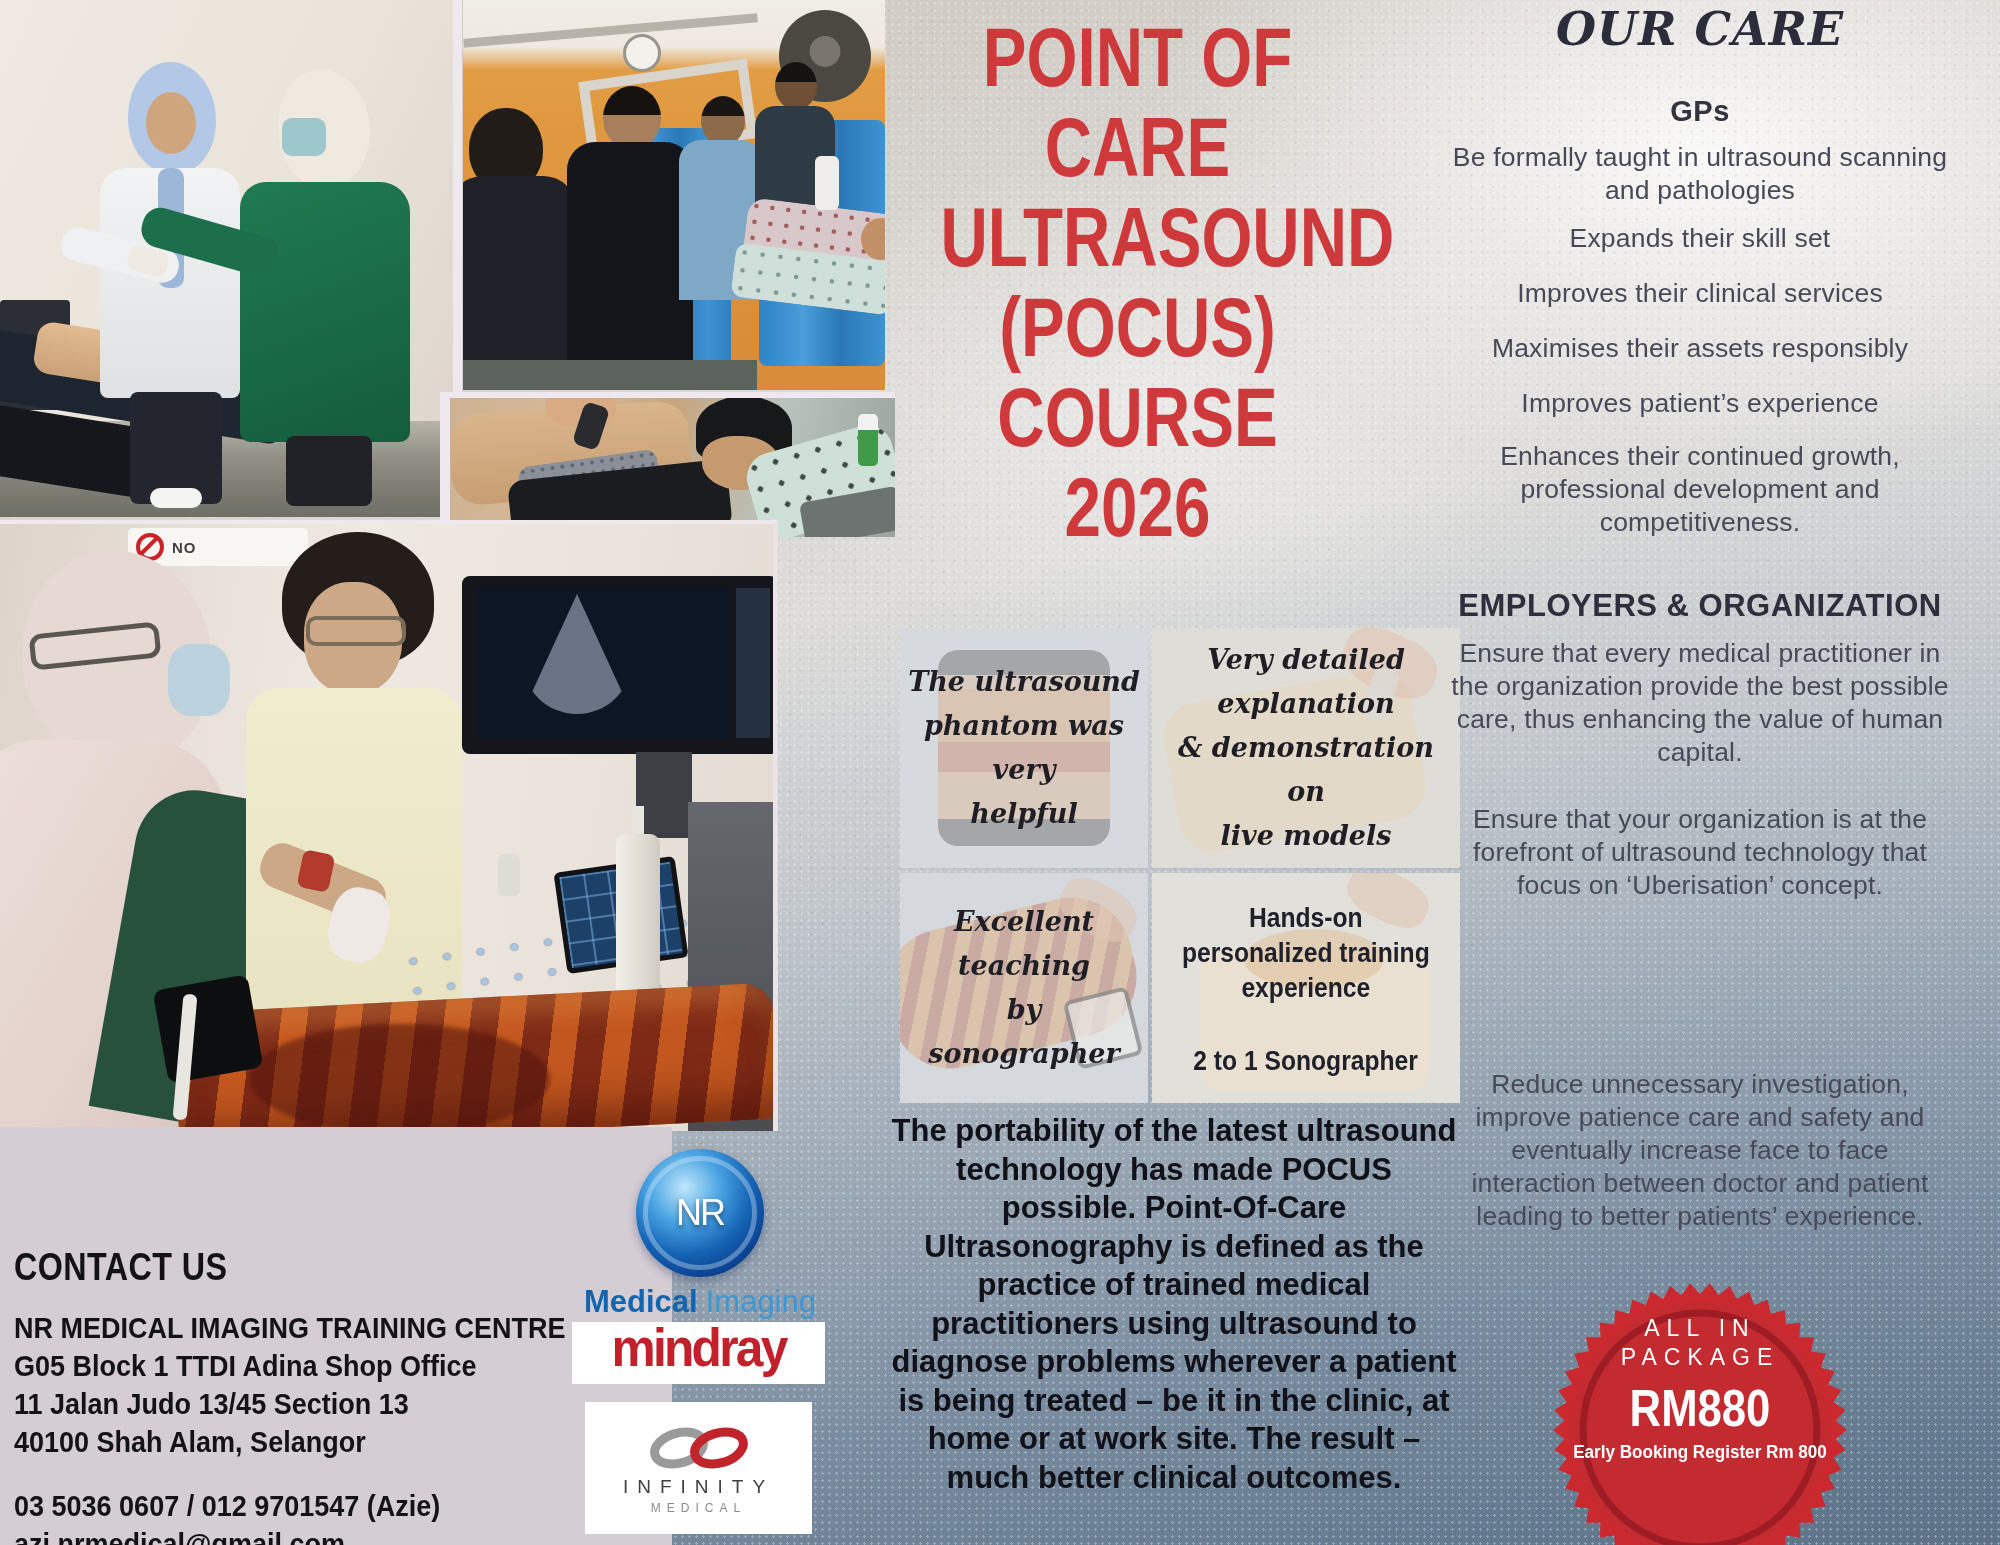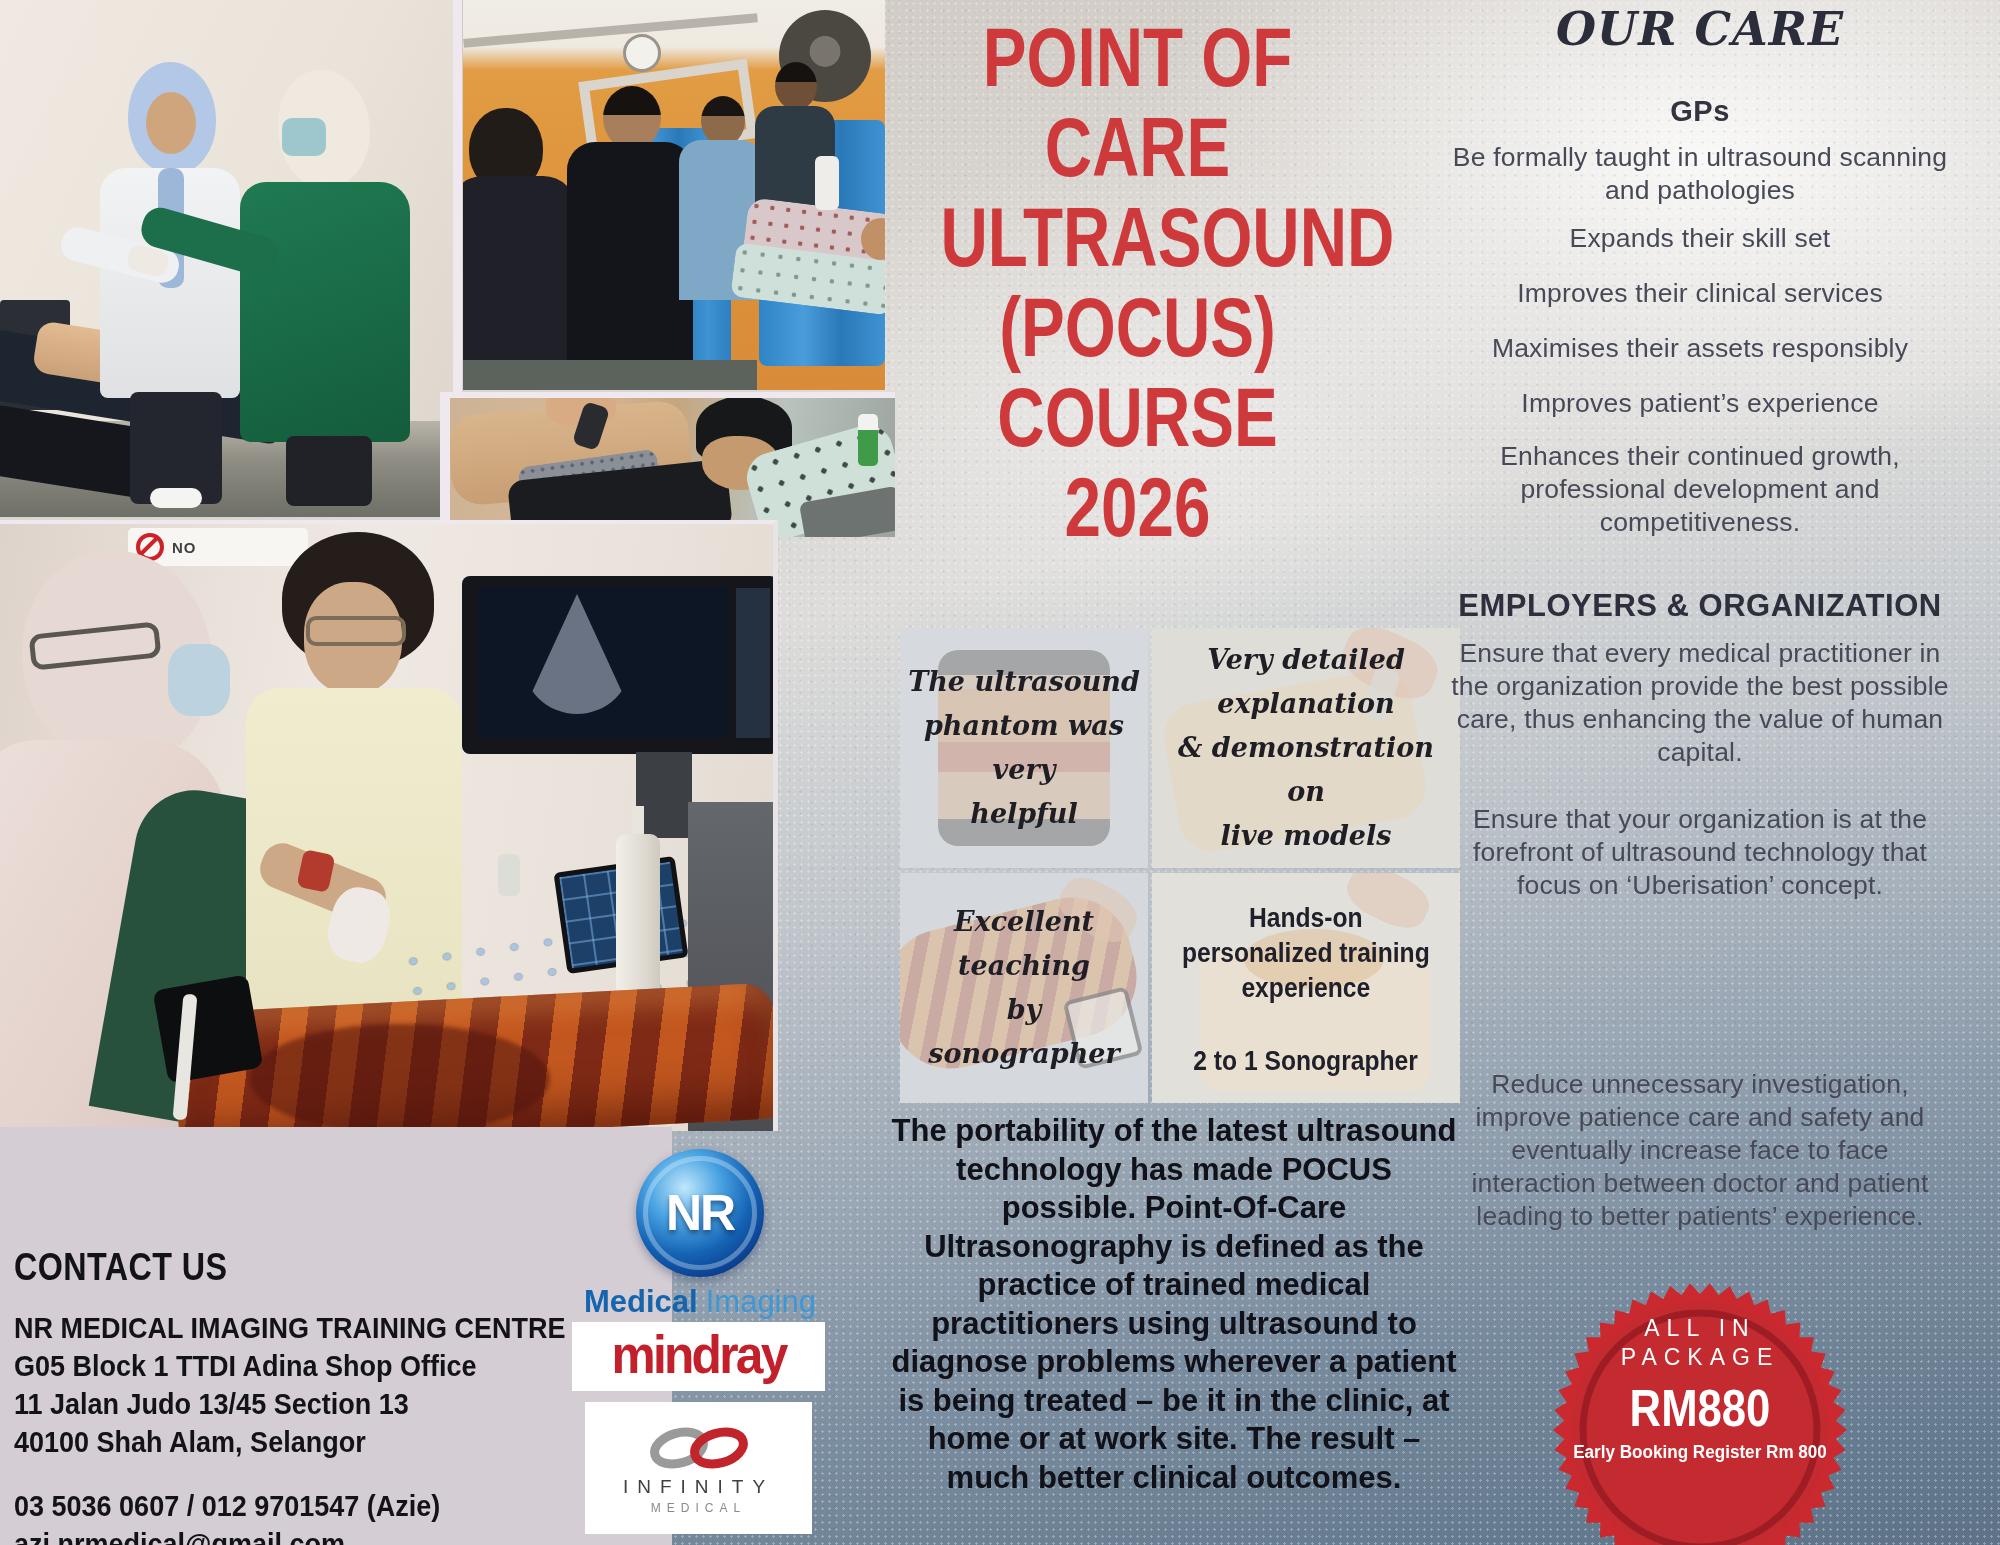--- a/index.html
+++ b/index.html
@@ -159,25 +159,25 @@
   
   #contact{left:14px;top:1246px;width:600px;color:#131317;}
   #contact .c-head{font-weight:bold;font-size:38px;letter-spacing:.5px;transform:scaleX(.85);transform-origin:0 0;margin-bottom:20px;}
   #contact .c-line{font-weight:bold;font-size:30px;line-height:38px;transform:scaleX(.9);transform-origin:0 50%;white-space:nowrap;}
   #contact .c-phone{margin-top:26px;}
   
   #nr-circle{left:636px;top:1149px;width:128px;height:128px;border-radius:50%;
      background:radial-gradient(circle at 38% 30%,#bfe7fb 0%,#4aa3e2 30%,#1563b4 56%,#0a3e8f 78%,#0a2f6e 100%);
      display:flex;align-items:center;justify-content:center;box-shadow:0 4px 10px rgba(20,40,80,.35);}
   #nr-circle:before{content:"";position:absolute;inset:7px;border-radius:50%;border:5px solid rgba(220,240,255,.35);}
-  #nr-circle .nr-text{position:relative;color:#fff;font-weight:bold;font-size:50px;letter-spacing:-2px;text-shadow:0 3px 5px rgba(0,20,60,.5);}
+  #nr-circle .nr-text{position:relative;color:#fff;font-weight:normal;font-size:36px;letter-spacing:-2px;text-shadow:0 3px 5px rgba(0,20,60,.5);}
   #medical-imaging{left:560px;top:1284px;width:280px;text-align:center;font-size:31px;white-space:nowrap;}
   #medical-imaging .mi-bold{font-weight:bold;color:#1565ae;}
   #medical-imaging .mi-light{color:#3e97d3;margin-left:8px;}
-  #mindray{left:572px;top:1322px;width:253px;height:69px;background:#fff;display:flex;align-items:flex-end;justify-content:center;}
+  #mindray{left:572px;top:1322px;width:253px;height:62px;background:#fff;display:flex;align-items:flex-end;justify-content:center;}
   #mindray .mindray-text{color:#c2202a;font-weight:bold;font-size:54px;letter-spacing:-3px;transform:scaleX(.92);padding-bottom:6px;}
   #infinity{left:585px;top:1402px;width:227px;height:132px;background:#fff;display:flex;flex-direction:column;align-items:center;justify-content:center;}
   #infinity .inf-name{font-size:19px;letter-spacing:9px;color:#404040;margin-top:2px;}
   #infinity .inf-sub{font-size:12px;letter-spacing:6px;color:#8a8a8a;margin-top:3px;}
 </style>
 </head>
 <body>
 
 <div id="poster">
   <div class="dots"></div>

